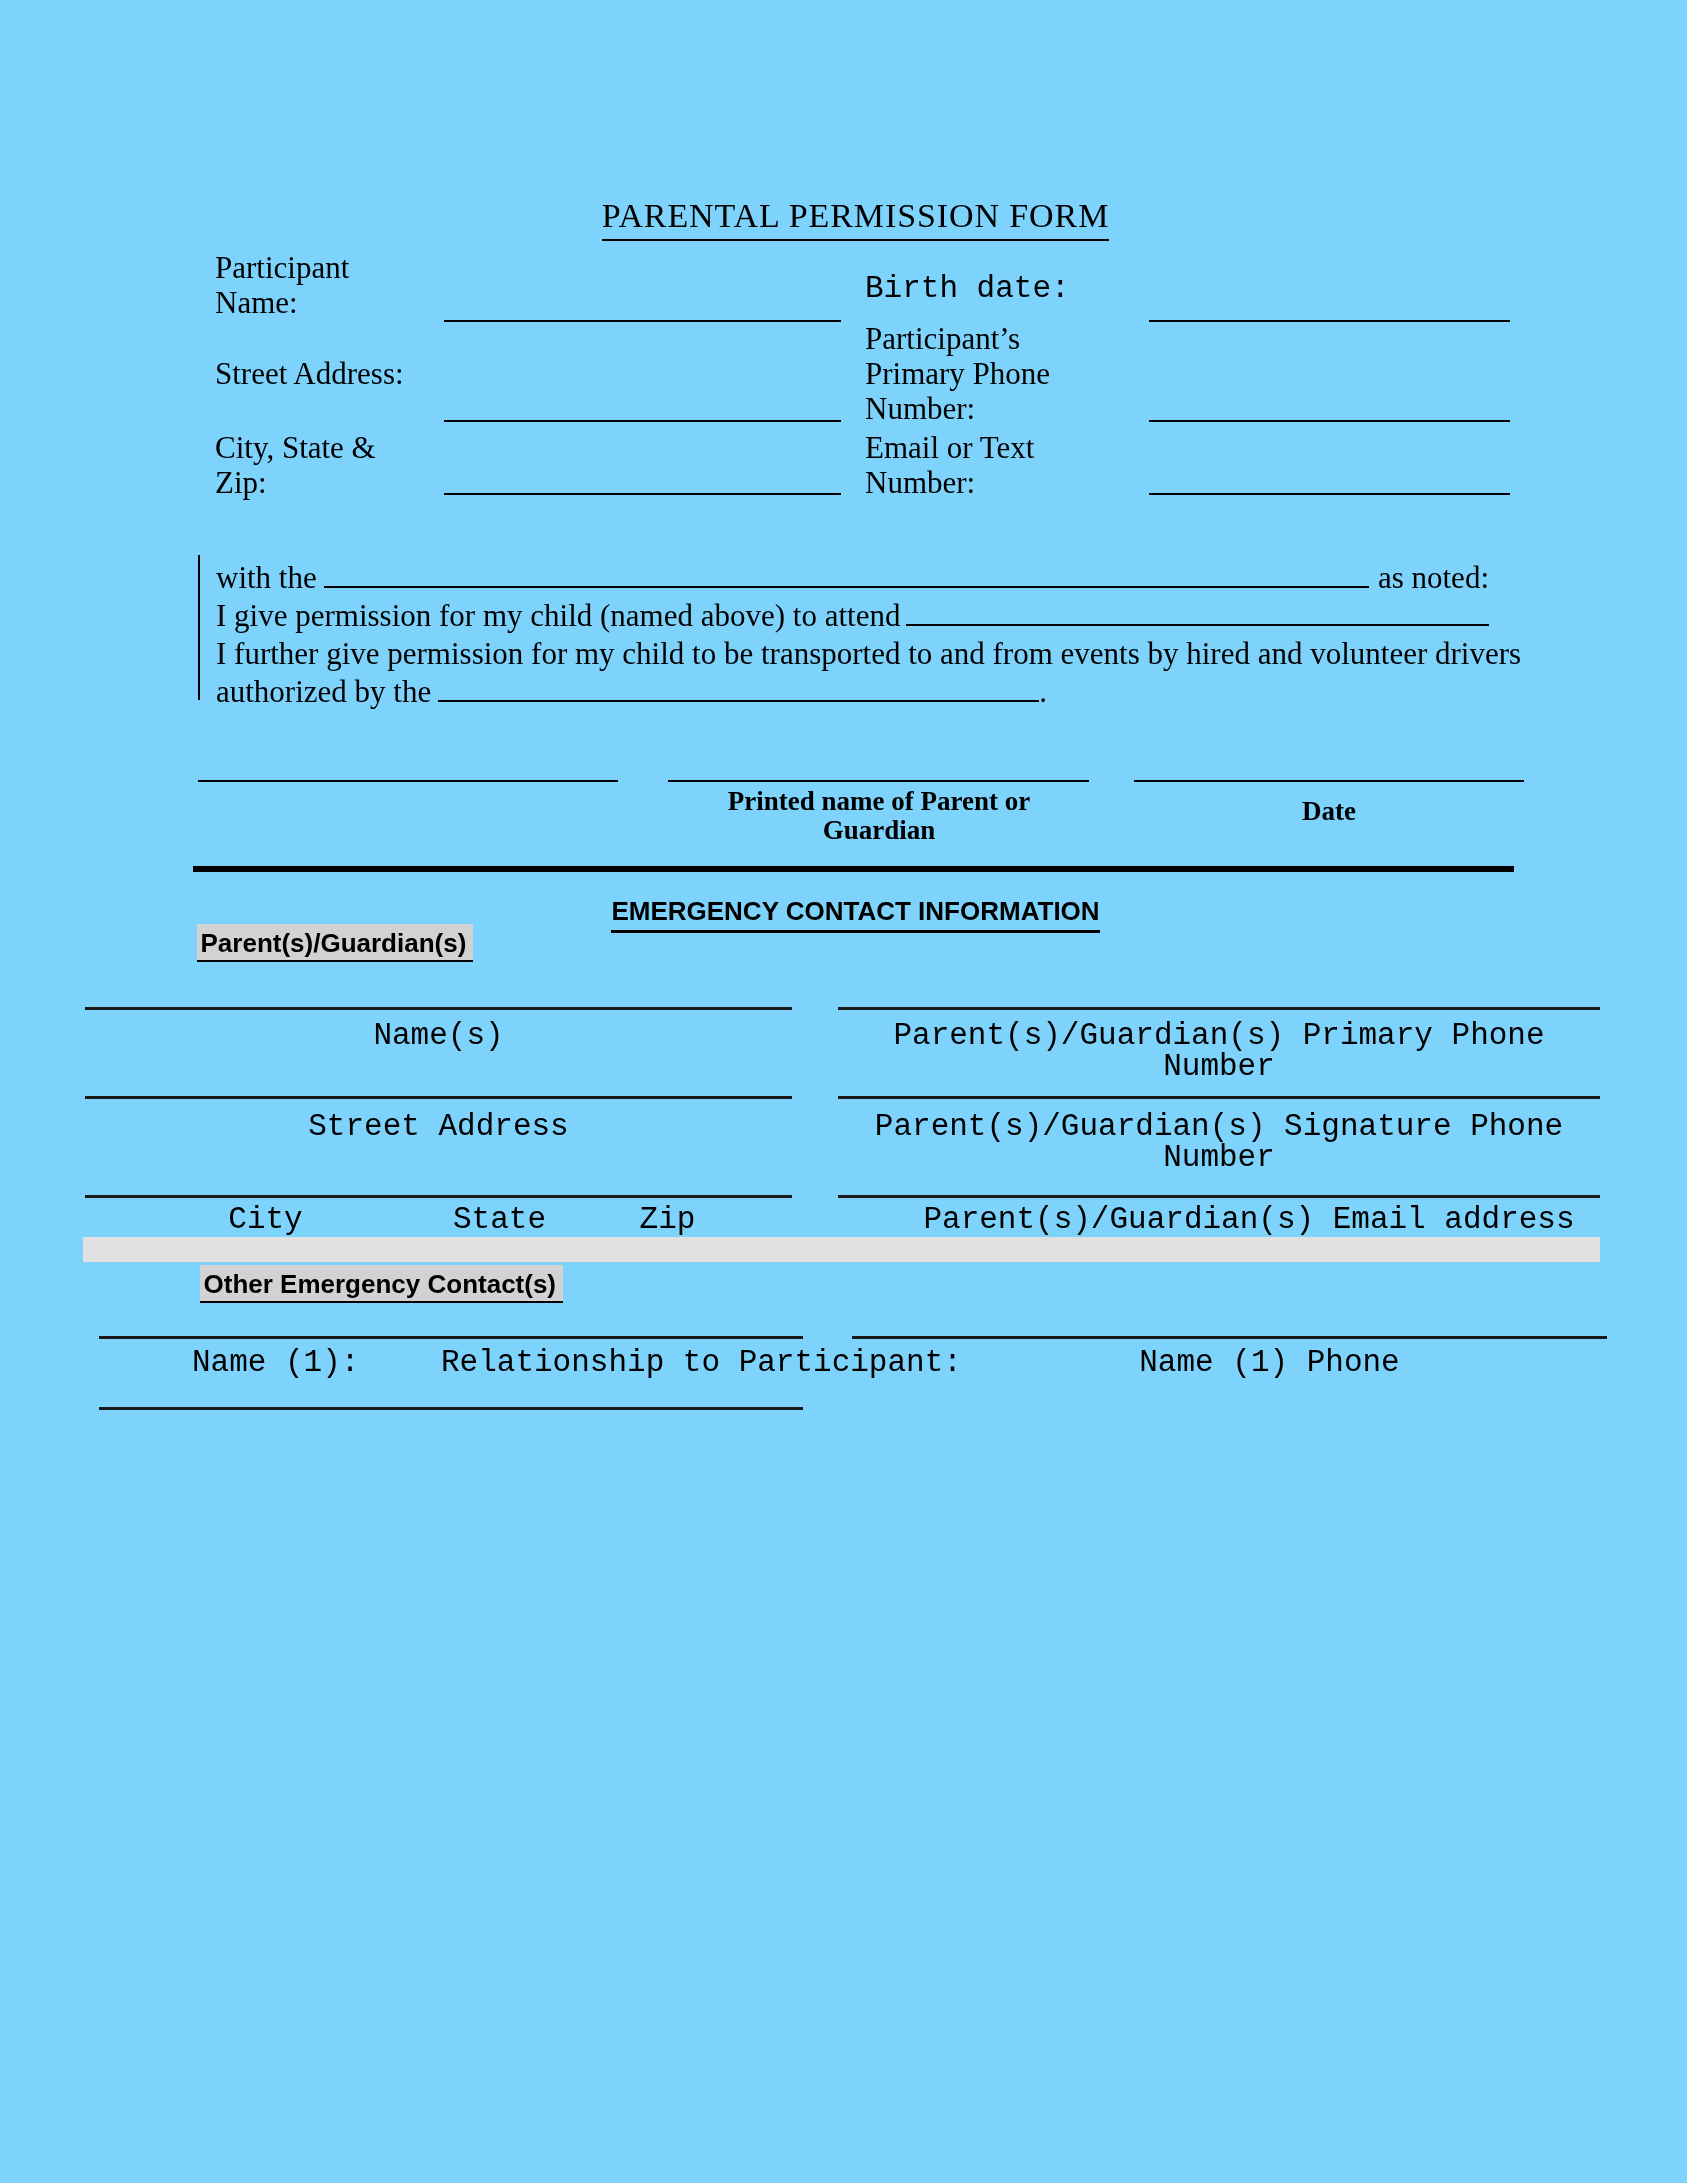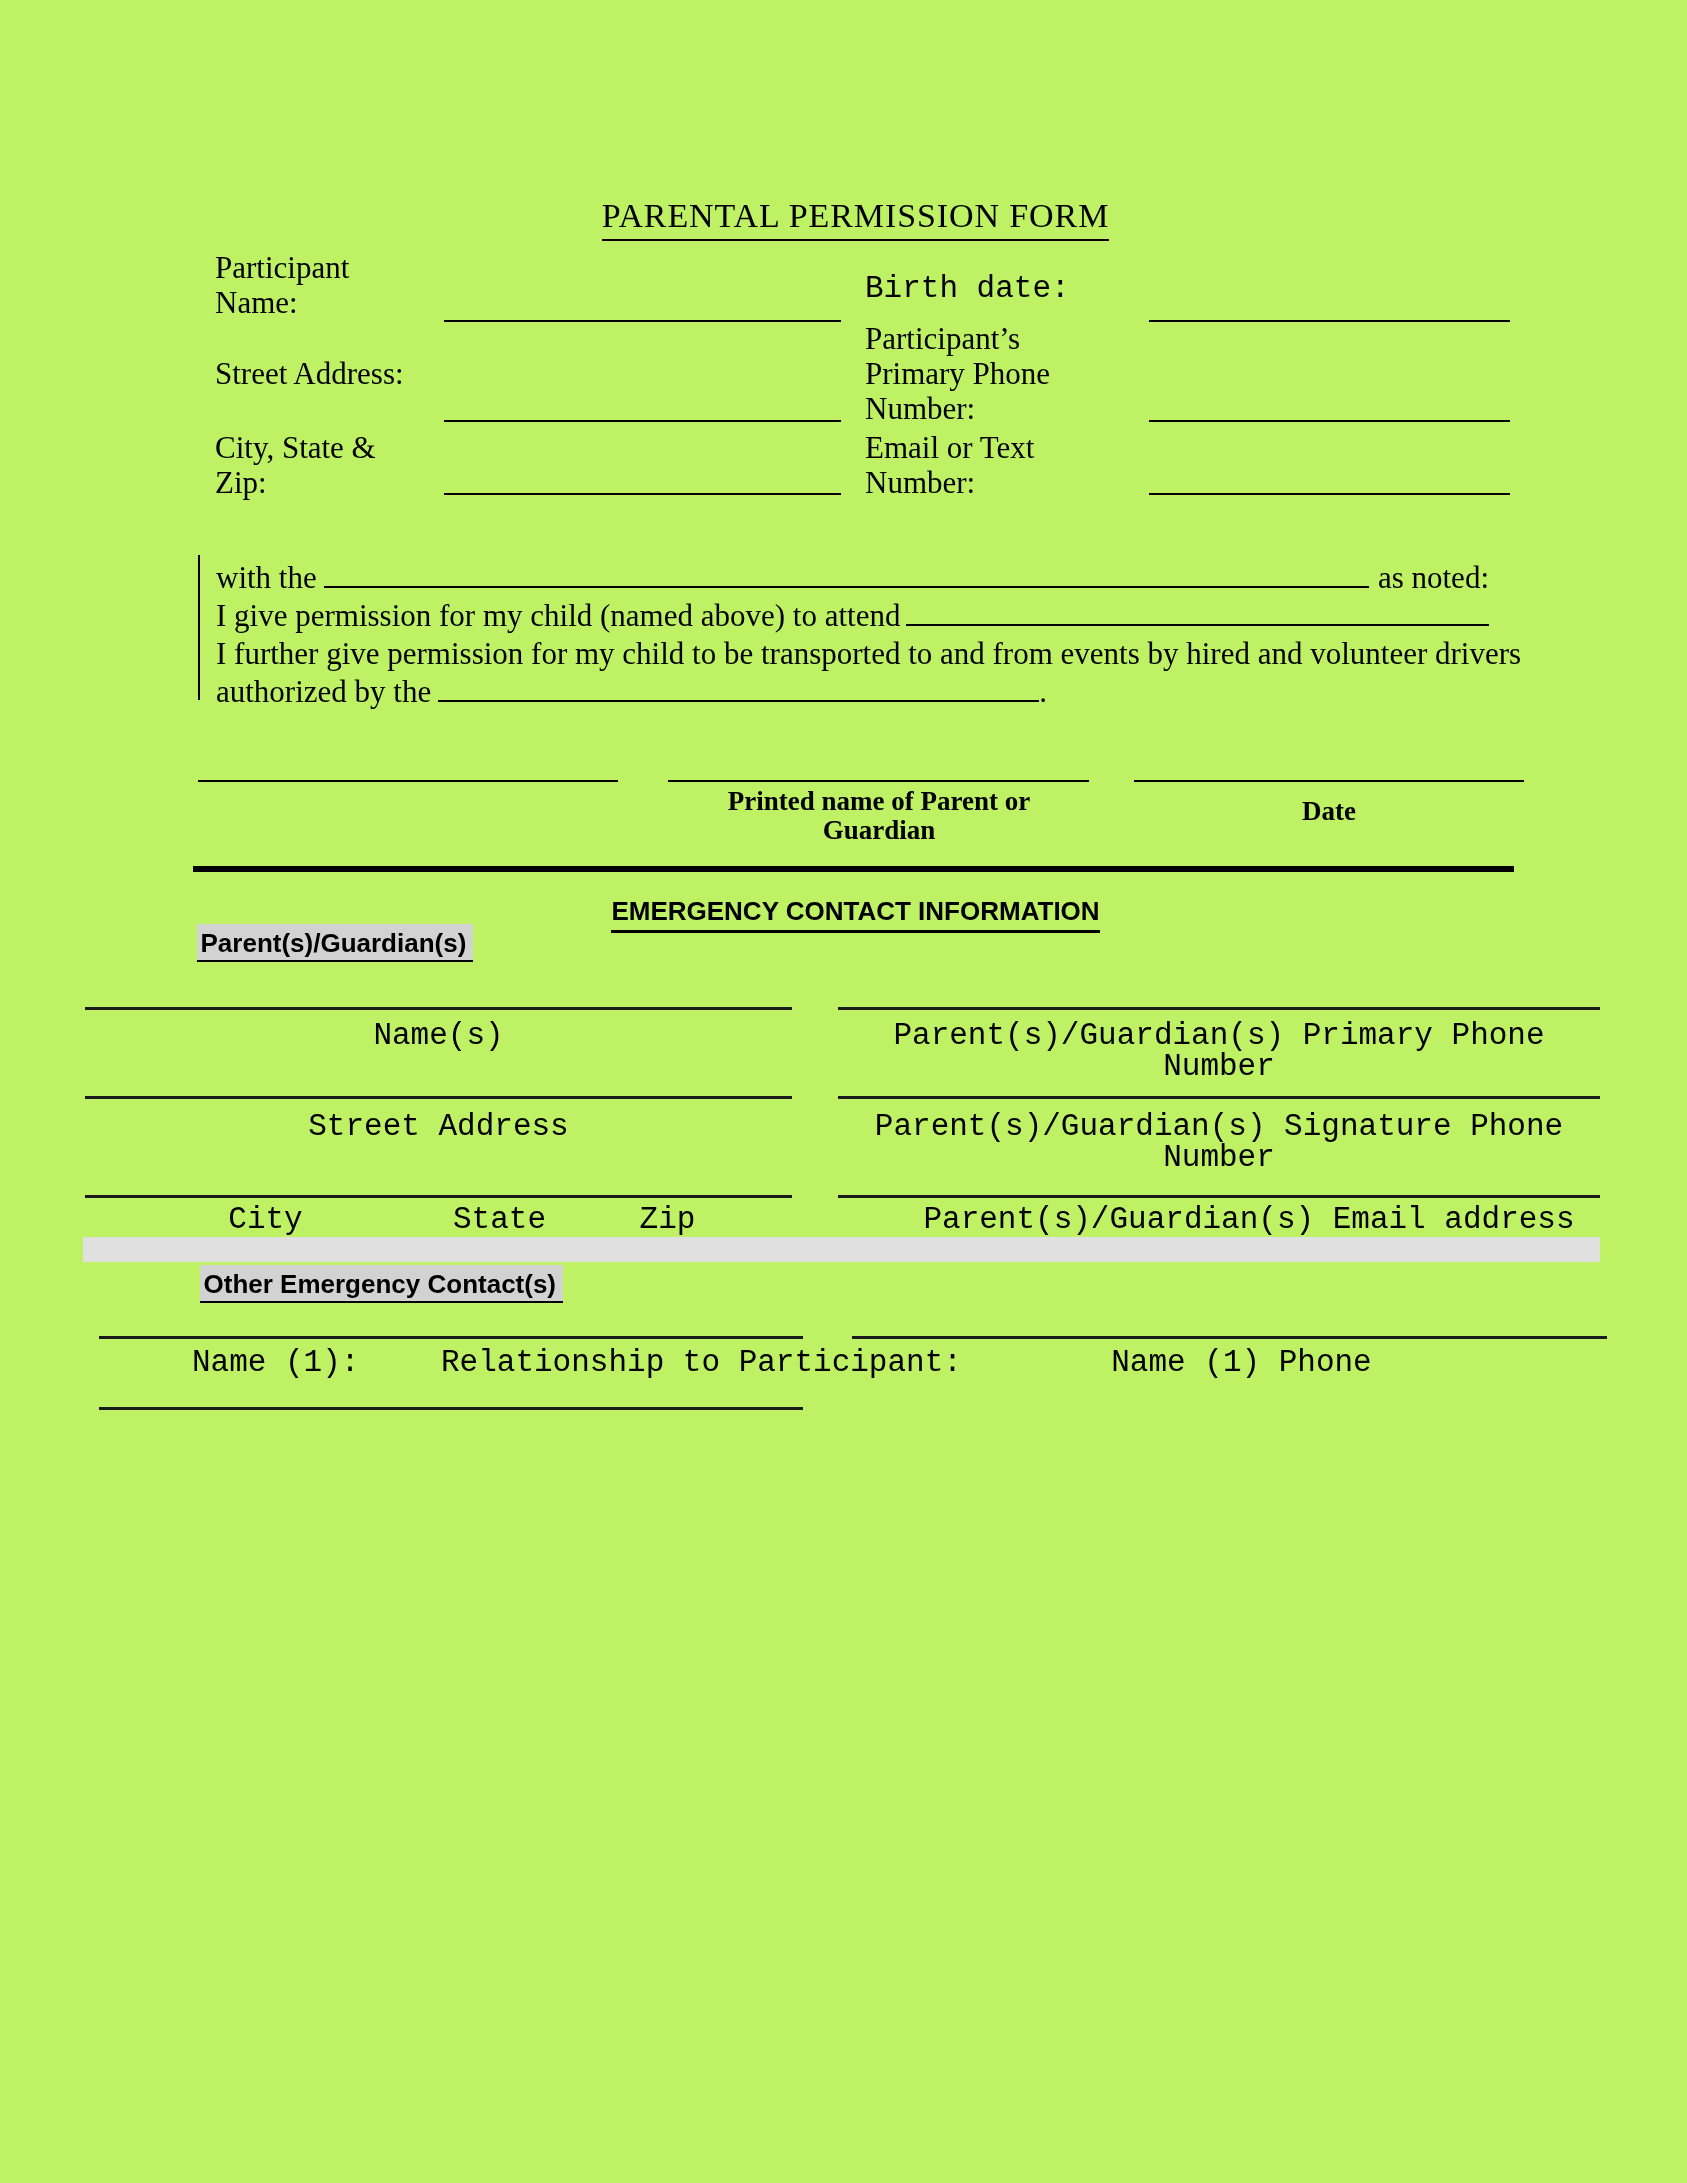--- a/index.html
+++ b/index.html
@@ -1,20 +1,20 @@
 <!DOCTYPE html>
 <html style="font-size:14px"><head>
 <meta charset="utf-8">
 <style>
   html,body{margin:0;padding:0;background:#ffffff;}
   .page{
     position:relative;
     width:1687px;
     height:2184px;
-    background:#bef264;
+    background:#7dd3fc;
     font-family:"Liberation Serif", serif;
     color:#000000;
     overflow:hidden;
   }
   
   .abs{position:absolute;}
   .rule{position:absolute;height:0;border-top:2.6px solid #000;}
   .rule4{position:absolute;height:0;border-top:3.5px solid #1a1a1a;}
   .serif-label{font-size:31px;line-height:35px;}
   .nowrap{white-space:nowrap;}
@@ -144,18 +144,18 @@
   <div class="abs band"></div>
 
   <div class="abs" style="left:200px;top:1265px;">
     <span class="hl-heading">Other Emergency Contact(s)</span>
   </div>
 
   <div class="rule4" style="left:99px;top:1336px;width:704px;"></div>
   <div class="rule4" style="left:852px;top:1336px;width:755px;"></div>
   <div class="grid-label" style="left:192px;top:1347px;">Name (1):</div>
   <div class="grid-label" style="left:441px;top:1347px;">Relationship to Participant:</div>
-  <div class="grid-label center" style="left:864px;top:1347px;width:755px;">Name (1) Phone</div>
+  <div class="grid-label center" style="left:892px;top:1347px;width:755px;">Name (1) Phone</div>
 
   <div class="rule4" style="left:99px;top:1407px;width:704px;"></div>
 
 </div>
 
 
 </body></html>

